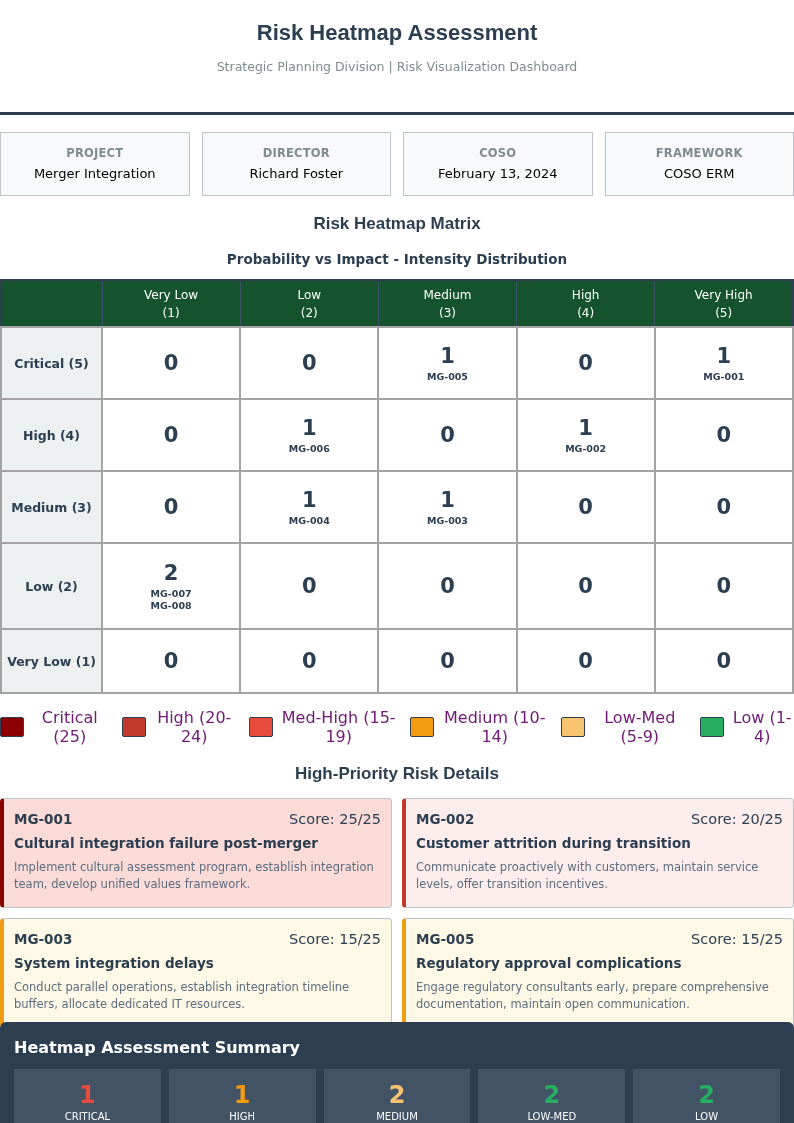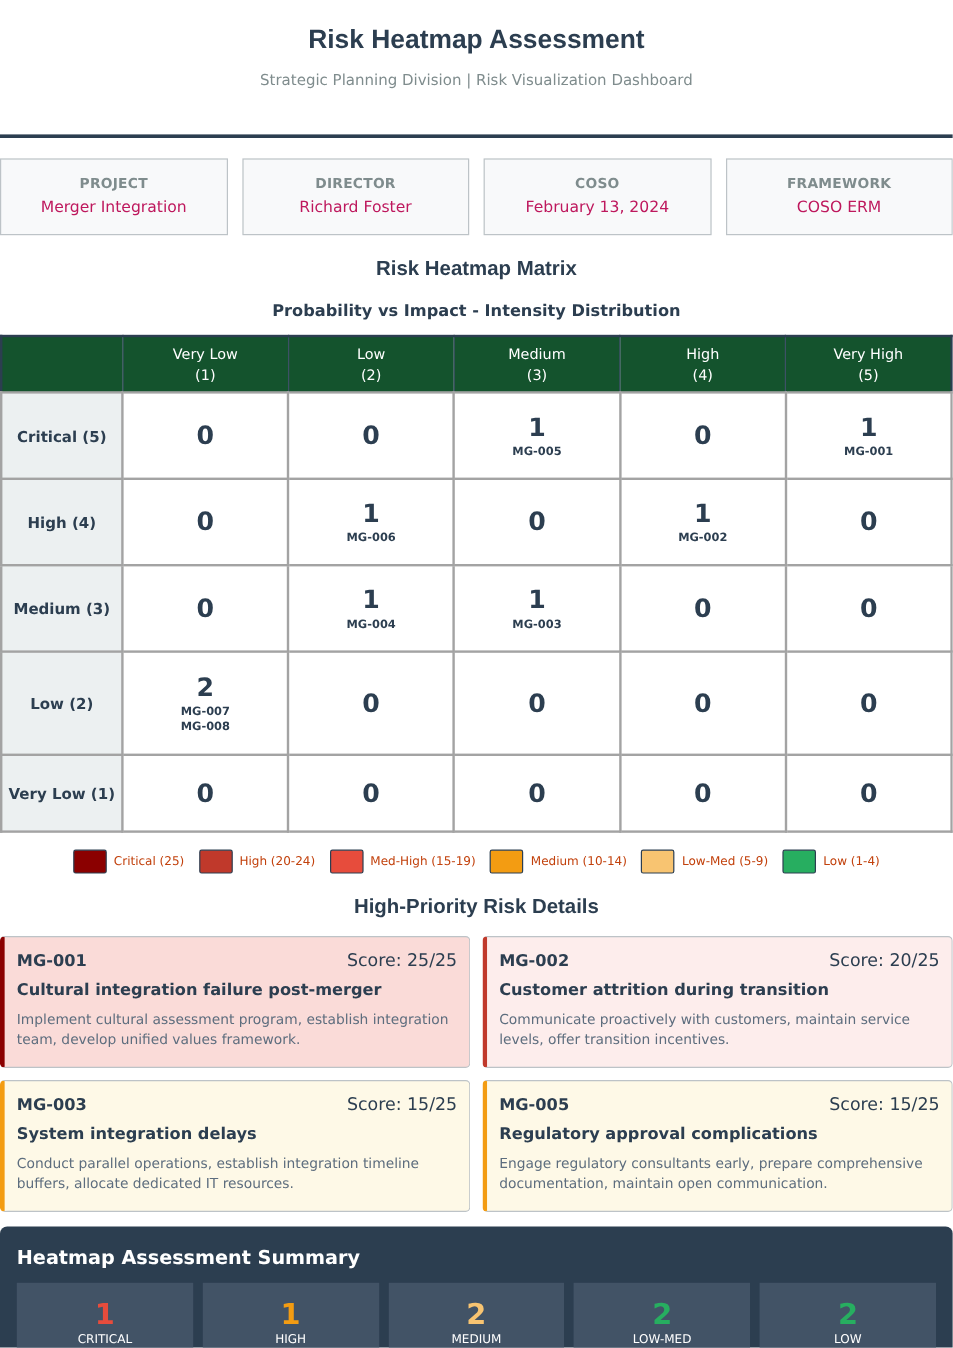--- a/index.html
+++ b/index.html
@@ -6,35 +6,35 @@
   html, body { width: 794px; height: 1123px; overflow: hidden; background: #ffffff; }
   body { font-family: "DejaVu Sans", sans-serif; color: #2c3e50; position: relative; }
 
   .header { text-align: center; padding-top: 20px; height: 115px; border-bottom: 3px solid #2c3e50; }
   .header h1 { font-family: "Liberation Sans", sans-serif; font-size: 22px; font-weight: bold; color: #2c3e50; line-height: 26px; }
   .header .subtitle { font-size: 12.5px; color: #7f8c8d; margin-top: 13px; }
 
   .info-row { display: flex; gap: 12px; margin-top: 17px; padding: 0; }
   .info-card { flex: 1; height: 64px; background: #f8f9fa; border: 1px solid #bdc3c7; text-align: center; padding-top: 13px; }
   .info-card .label { font-size: 11.5px; font-weight: bold; color: #7f8c8d; letter-spacing: 0.2px; }
-  .info-card .value { font-size: 13px; color: #be185d; margin-top: 6px; }
+  .info-card .value { font-size: 13px; color: #000000; margin-top: 6px; }
 
   .section-title { font-family: "Liberation Sans", sans-serif; text-align: center; font-size: 17px; font-weight: bold; color: #2c3e50; }
   .matrix-title { margin-top: 18px; }
   .matrix-subtitle { text-align: center; font-size: 13.5px; font-weight: bold; color: #2c3e50; margin-top: 17px; }
 
   table.heatmap { width: 794px; border-collapse: collapse; margin-top: 12px; border: 2px solid #2c3e50; table-layout: fixed; }
   table.heatmap th { background: #14532d; color: #ffffff; font-size: 12px; font-weight: normal; height: 47px; border: 1px solid #3d5166; line-height: 18px; }
   table.heatmap th.corner { width: 101px; }
   table.heatmap td { border: 2px solid #a3a3a3; text-align: center; background: #ffffff; vertical-align: middle; }
   table.heatmap td.row-label { background: #ecf0f1; font-size: 12.5px; font-weight: bold; color: #2c3e50; }
   .count { font-size: 21px; font-weight: bold; color: #2c3e50; line-height: 24px; }
   .ids { font-size: 9.5px; font-weight: bold; color: #2c3e50; line-height: 12px; margin-top: 3px; }
 
-  .legend { display: flex; justify-content: center; align-items: center; gap: 12px; margin-top: 14px; font-size: 10px; color: #c2410c; }
+  .legend { display: flex; justify-content: center; align-items: center; gap: 12px; margin-top: 14px; font-size: 16px; color: #701a75; text-align: center; }
   .legend-item { display: flex; align-items: center; gap: 6px; }
   .swatch { width: 28px; height: 20px; border: 1px solid #2c3e50; border-radius: 2px; }
 
   .details-title { margin-top: 18px; }
   .cards { display: grid; grid-template-columns: 392px 392px; column-gap: 10px; row-gap: 10px; margin-top: 14px; }
   .risk-card { height: 110px; border: 1px solid #bdc3c7; border-left: 4px solid; border-radius: 4px; padding: 12px 10px 0 10px; }
   .risk-card .top { display: flex; justify-content: space-between; align-items: baseline; }
   .risk-card .rid { font-size: 13.5px; font-weight: bold; color: #2c3e50; }
   .risk-card .score { font-size: 14.5px; color: #2c3e50; }
   .risk-card .rtitle { font-size: 13.5px; font-weight: bold; color: #2c3e50; margin-top: 8px; }

